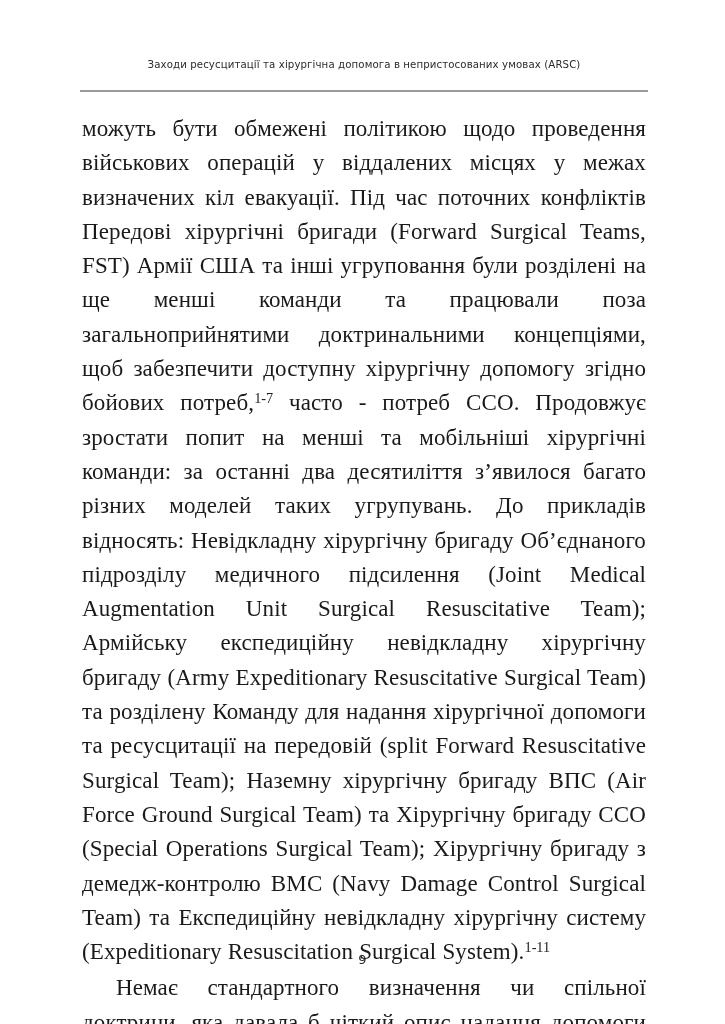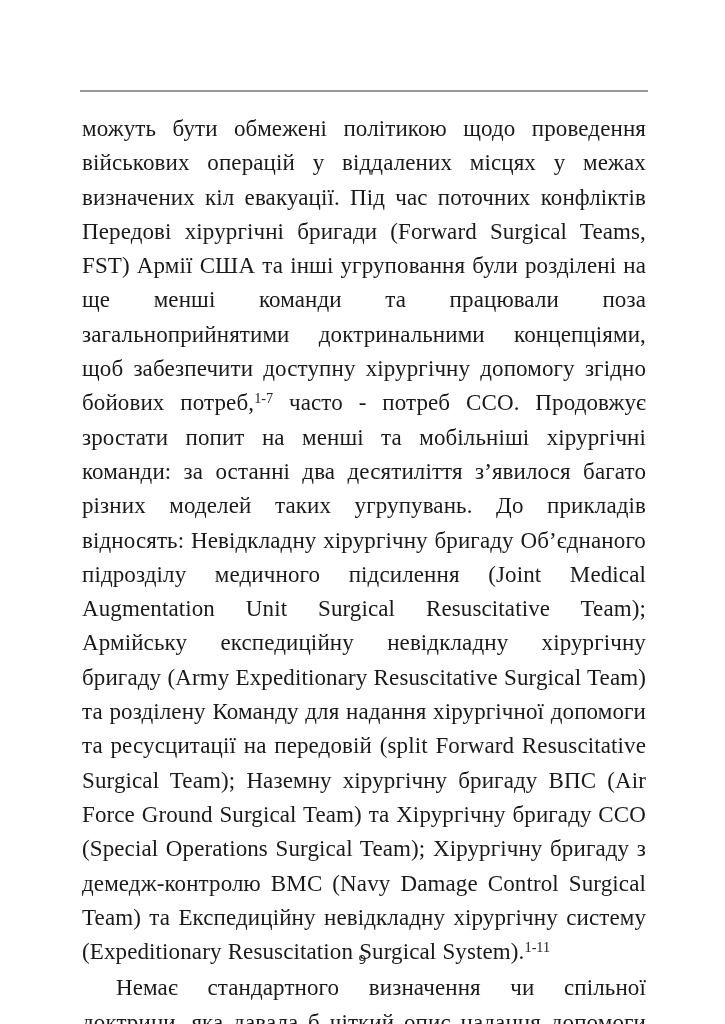--- a/index.html
+++ b/index.html
@@ -93,20 +93,21 @@
     font-family: "DejaVu Sans", "Liberation Sans", sans-serif;
     font-size: 13px;
     color: #2b2b2b;
   }
 </style>
 </head>
 <body style="background: rgb(255, 255, 255);">
 
 <div class="page" style="background: rgb(255, 255, 255);">
 
+  <div class="running-header" style="color: rgb(43, 43, 43);">Заходи ресусцитації та хірургічна допомога в непристосованих умовах (ARSC)</div>
 
   <div class="header-rule" style="background: rgb(154, 154, 154);"></div>
 
   <div class="body-block">
     <p class="para" id="p1-host" style="color: rgb(26, 26, 26);">можуть бути обмежені політикою щодо проведення військових операцій у віддалених місцях у межах визначених кіл евакуації. Під час поточних конфліктів Передові хірургічні бригади (Forward Surgical Teams, FST) Армії США та інші угруповання були розділені на ще менші команди та працювали поза загальноприйнятими доктринальними концепціями, щоб забезпечити доступну хірургічну допомогу згідно бойових потреб,<sup class="ref">1-7</sup> часто - потреб ССО. Продовжує зростати попит на менші та мобільніші хірургічні команди: за останні два десятиліття з’явилося багато різних моделей таких угрупувань. До прикладів відносять: Невідкладну хірургічну бригаду Об’єднаного підрозділу медичного підсилення (Joint Medical Augmentation Unit Surgical Resuscitative Team); Армійську експедиційну невідкладну хірургічну бригаду (Army Expeditionary Resuscitative Surgical Team) та розділену Команду для надання хірургічної допомоги та ресусцитації на передовій (split Forward Resuscitative Surgical Team); Наземну хірургічну бригаду ВПС (Air Force Ground Surgical Team) та Хірургічну бригаду ССО (Special Operations Surgical Team); Хірургічну бригаду з демедж-контролю ВМС (Navy Damage Control Surgical Team) та Експедиційну невідкладну хірургічну систему (Expeditionary Resuscitation Surgical System).<sup class="ref">1-11</sup></p>
     <p class="para indent" id="p2-host" style="color: rgb(26, 26, 26);">Немає стандартного визначення чи спільної доктрини, яка давала б чіткий опис надання допомоги цими малими хірургічними командами. Хоча дані Настанови з клінічної практики було розроблено на основі наземного медичного забезпечення бойових дій, ті самі концепції можуть бути застосовані відносно морського середовища. Нещодавно Підкомітет хірургічних команд у непристосованих умовах (Austere Surgery Teams Sub-Committee) Комітету JTS з Хірургічної допомоги пораненим в умовах бойових дій (Surgical Combat Casualty Care) визначив середовище надання допомоги</p>
   </div>
 
   <div class="folio" style="color: rgb(43, 43, 43);">9</div>
 

